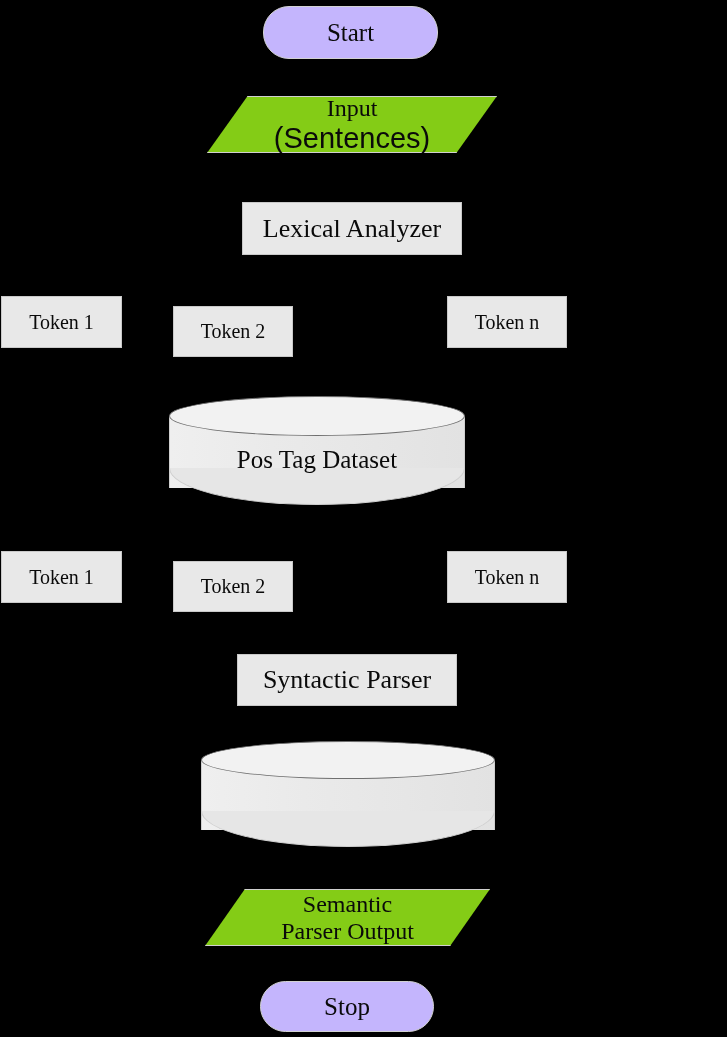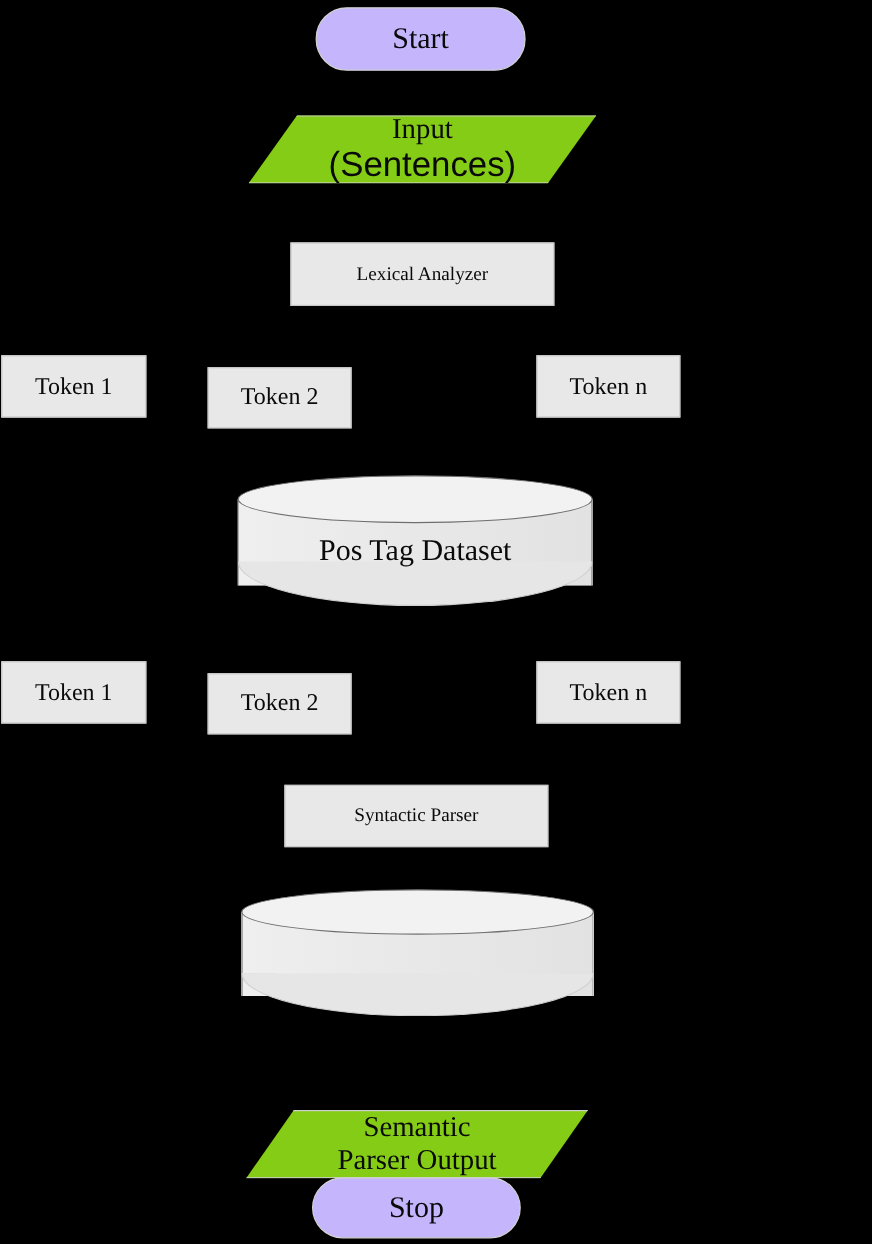--- a/index.html
+++ b/index.html
@@ -34,21 +34,21 @@
     background: #c4b5fd;
     border: 1px solid #d2d2d2;
     border-radius: 26px;
     font-size: 25px;
   }
 
   
   .process {
     background: #e8e8e8;
     border: 1px solid #c9c9c9;
-    font-size: 16px;
+    font-size: 26px;
   }
 
   
   .token {
     background: #e8e8e8;
     border: 1px solid #c9c9c9;
     font-size: 20px;
   }
 
   
@@ -123,39 +123,39 @@
     <span class="ln">Input</span>
     <span class="ln ln-sans">(Sentences)</span>
   </div>
 
   <div class="node process" style="left:242px; top:202px; width:220px; height:53px;">Lexical Analyzer</div>
 
   <div class="node token" style="left:1px; top:296px; width:121px; height:52px;">Token 1</div>
   <div class="node token" style="left:173px; top:306px; width:120px; height:51px;">Token 2</div>
   <div class="node token" style="left:447px; top:296px; width:120px; height:52px;">Token n</div>
 
-  <div class="cylinder" style="left:198px; top:396px; width:296px; height:112px;">
+  <div class="cylinder" style="left:169px; top:396px; width:296px; height:112px;">
     <div class="cyl-body" style="top:20px; height:72px;"></div>
     <div class="cyl-bottom" style="top:72px; height:36px;"></div>
     <div class="cyl-top" style="height:40px;"></div>
     <div class="cyl-label" style="top:40px; height:48px;">Pos Tag Dataset</div>
   </div>
 
   <div class="node token" style="left:1px; top:551px; width:121px; height:52px;">Token 1</div>
   <div class="node token" style="left:173px; top:561px; width:120px; height:51px;">Token 2</div>
   <div class="node token" style="left:447px; top:551px; width:120px; height:52px;">Token n</div>
 
   <div class="node process" style="left:237px; top:654px; width:220px; height:52px;">Syntactic Parser</div>
 
   <div class="cylinder" style="left:201px; top:741px; width:294px; height:109px;">
     <div class="cyl-body" style="top:19px; height:70px;"></div>
     <div class="cyl-bottom" style="top:70px; height:35px;"></div>
     <div class="cyl-top" style="height:38px;"></div>
   </div>
 
-  <div class="node io" style="left:205px; top:925px; width:285px; height:57px;">
+  <div class="node io" style="left:205px; top:889px; width:285px; height:57px;">
     <span class="ln">Semantic</span>
     <span class="ln">Parser Output</span>
   </div>
 
   <div class="node terminator" style="left:260px; top:981px; width:174px; height:51px;">Stop</div>
 
 </div>
 
 </body></html>

